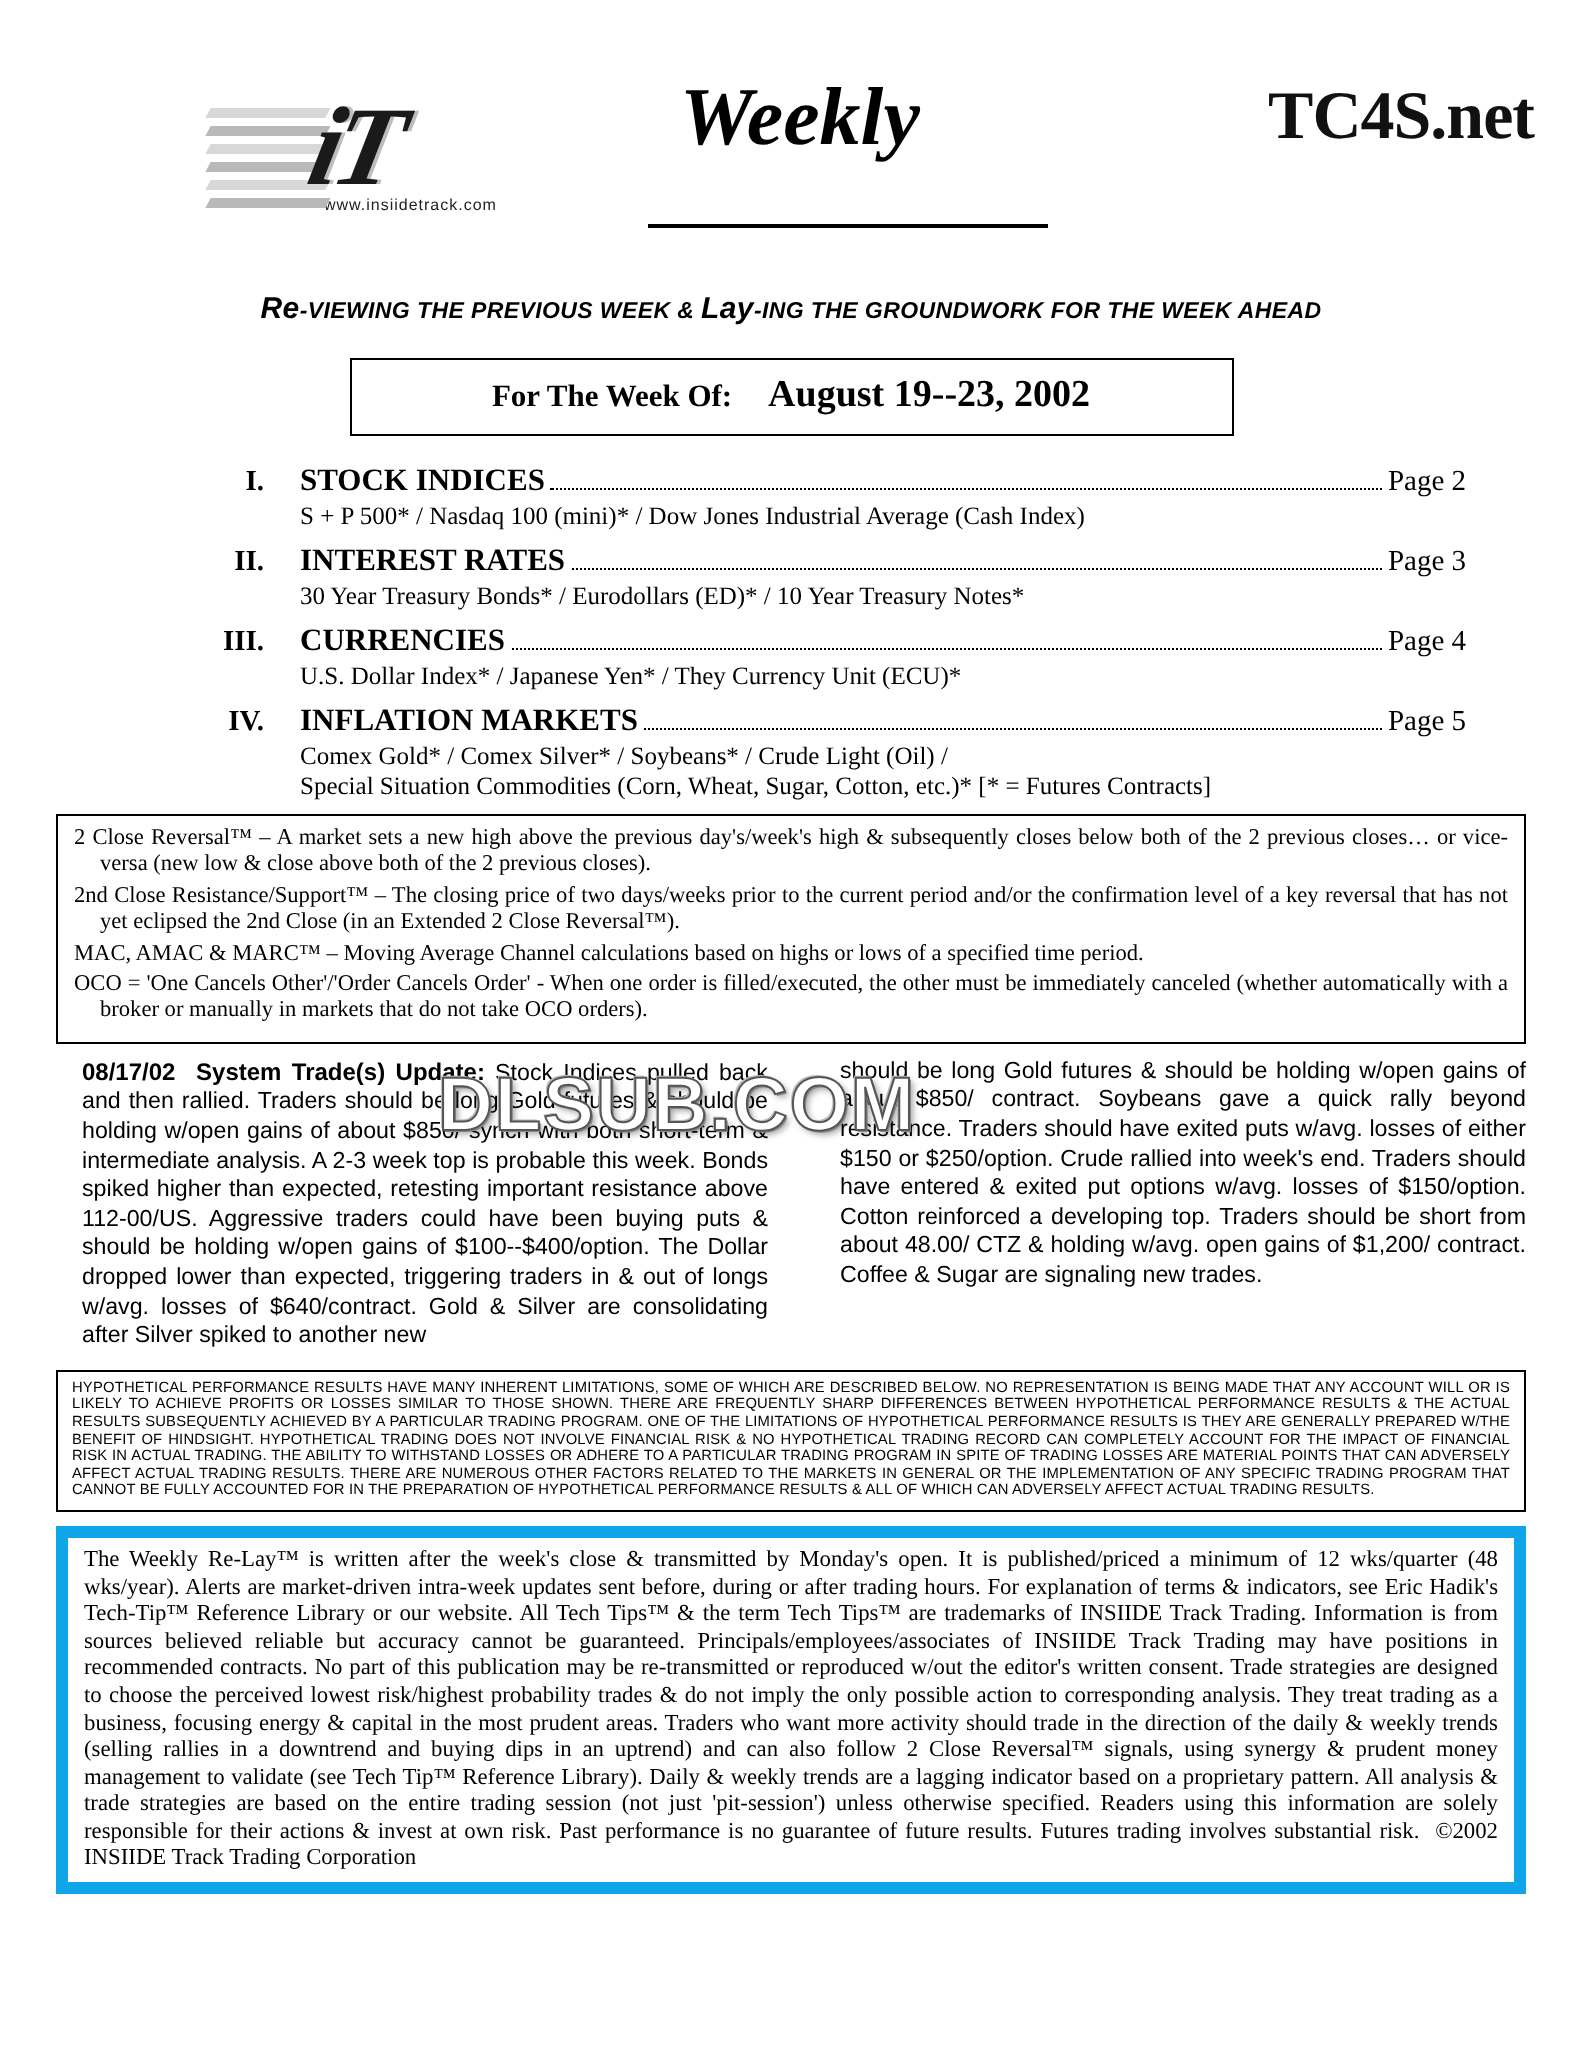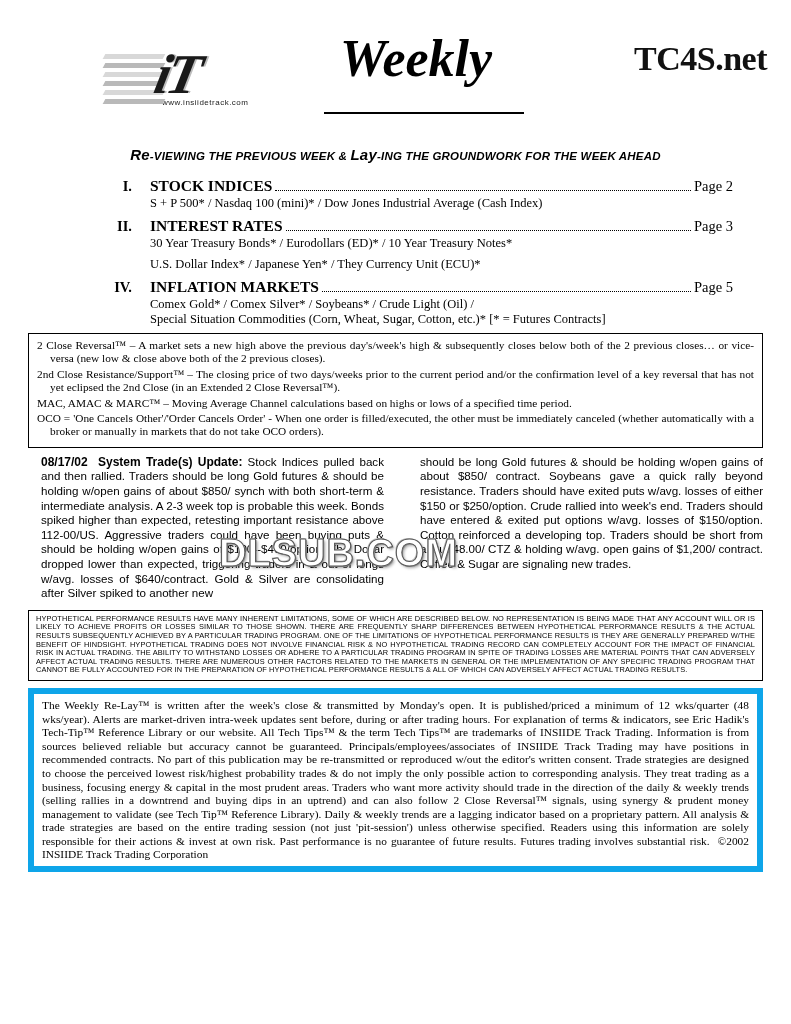--- a/index.html
+++ b/index.html
@@ -110,21 +110,21 @@
   }
   .logo-bars i:nth-child(odd) { background: #d8d8d8; }
 
   .weekly-relay {
     position: absolute;
     left: 312px;
     top: 4px;
     font-family: "Liberation Serif", serif;
     font-weight: bold;
     font-style: italic;
-    font-size: 52px;
+    font-size: 41px;
     line-height: 41px;
     color: #000;
   }
   .weekly-relay .l2 { padding-left: 22px; }
   .relay-rule {
     position: absolute;
     left: 296px;
     top: 78px;
     width: 200px;
     border-bottom: 2px solid #000;
@@ -278,39 +278,52 @@
     <div class="weekly-relay">
       <div class="l1">Weekly</div>
     </div>
     <div class="relay-rule"></div>
   </div>
 
   <div class="tagline">
     <span class="big">Re</span><span>-VIEWING THE PREVIOUS WEEK &amp; </span><span class="big">Lay</span><span>-ING THE GROUNDWORK FOR THE WEEK AHEAD</span>
   </div>
 
+  <div class="weekbox">
+    <div class="t">
+      <span class="sc">For The Week Of:</span>
+      &nbsp;&nbsp;
+      <span>August 19--23, 2002</span>
+    </div>
+  </div>
 
   <div class="contents">
 
     <div class="toc-row">
       <div class="toc-num">I.</div>
       <div class="toc-title">STOCK INDICES</div>
       <div class="toc-dots"></div>
       <div class="toc-page">Page 2</div>
     </div>
     <div class="toc-sub">S + P 500* / Nasdaq 100 (mini)* / Dow Jones Industrial Average (Cash Index)</div>
 
     <div class="toc-row">
       <div class="toc-num">II.</div>
       <div class="toc-title">INTEREST RATES</div>
       <div class="toc-dots"></div>
       <div class="toc-page">Page 3</div>
     </div>
     <div class="toc-sub">30 Year Treasury Bonds* / Eurodollars (ED)* / 10 Year Treasury Notes*</div>
 
+    <div class="toc-row">
+      <div class="toc-num">III.</div>
+      <div class="toc-title">CURRENCIES</div>
+      <div class="toc-dots"></div>
+      <div class="toc-page">Page 4</div>
+    </div>
     <div class="toc-sub">U.S. Dollar Index* / Japanese Yen* / They Currency Unit (ECU)*</div>
 
     <div class="toc-row">
       <div class="toc-num">IV.</div>
       <div class="toc-title">INFLATION MARKETS</div>
       <div class="toc-dots"></div>
       <div class="toc-page">Page 5</div>
     </div>
     <div class="toc-sub">
       <span>Comex Gold* / Comex Silver* / Soybeans* / Crude Light (Oil) /</span>

